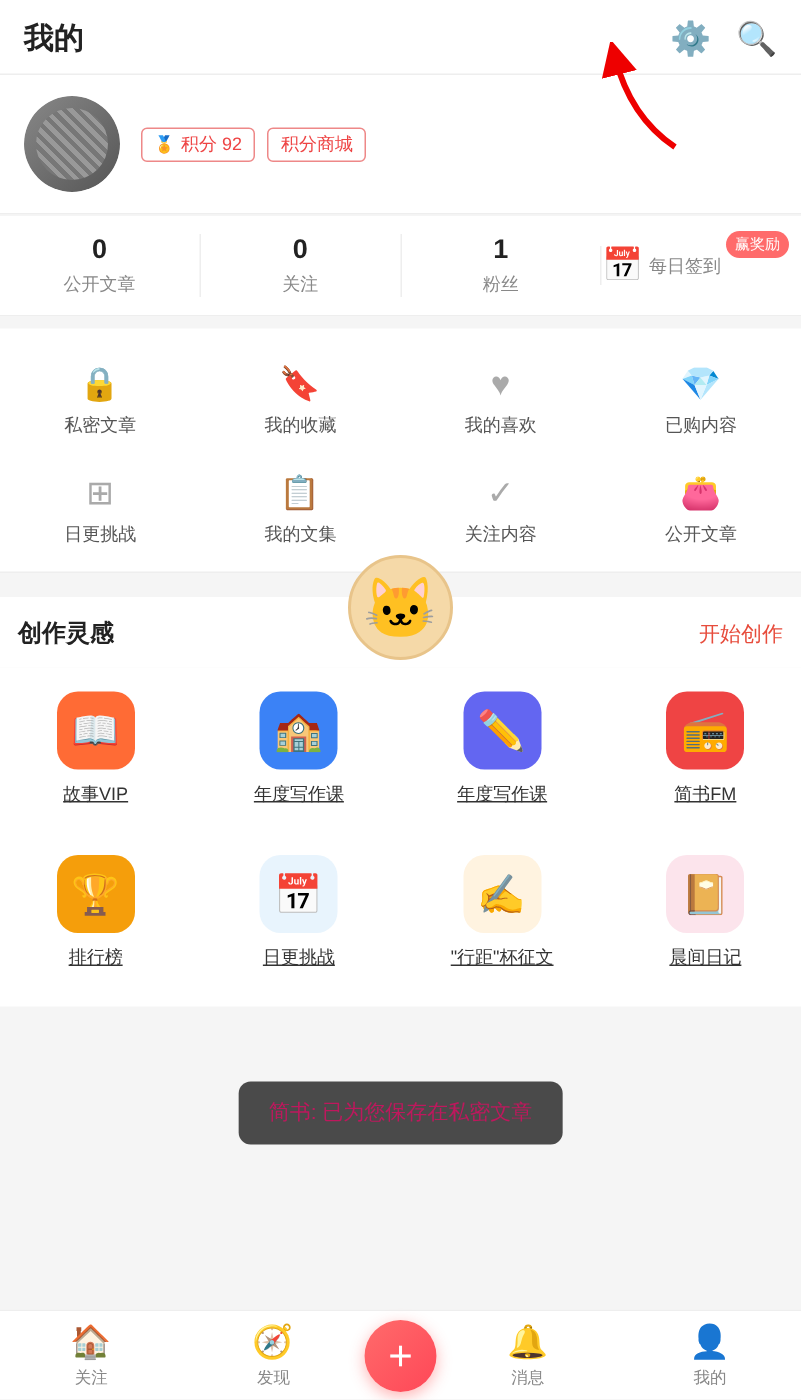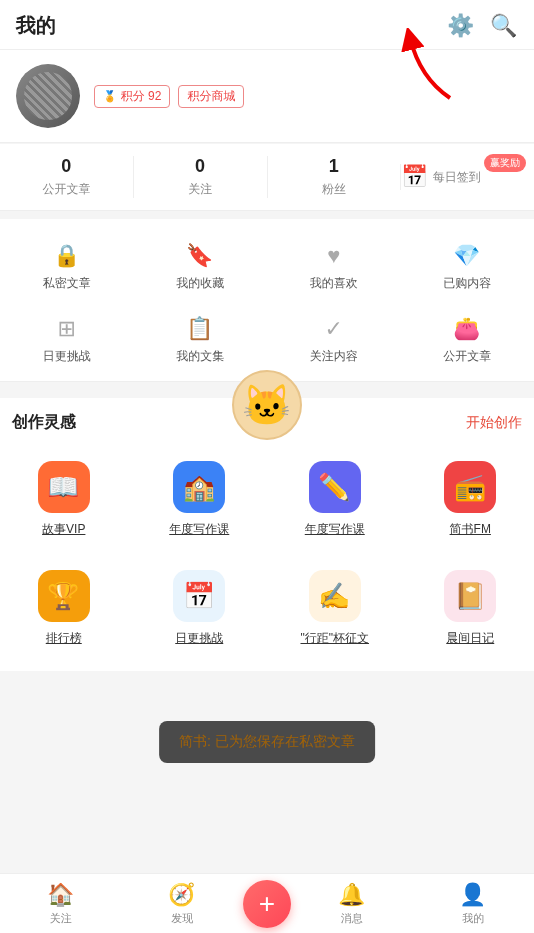--- a/index.html
+++ b/index.html
@@ -246,21 +246,21 @@
       text-decoration: underline;
     }
 
     
     .toast {
       position: absolute;
       bottom: 170px;
       left: 50%;
       transform: translateX(-50%);
       background: rgba(50, 50, 50, 0.88);
-      color: #a16207;
+      color: #be185d;
       padding: 12px 20px;
       border-radius: 8px;
       font-size: 14px;
       white-space: nowrap;
       z-index: 100;
     }
 
     
     .arrow-annotation {
       position: absolute;

